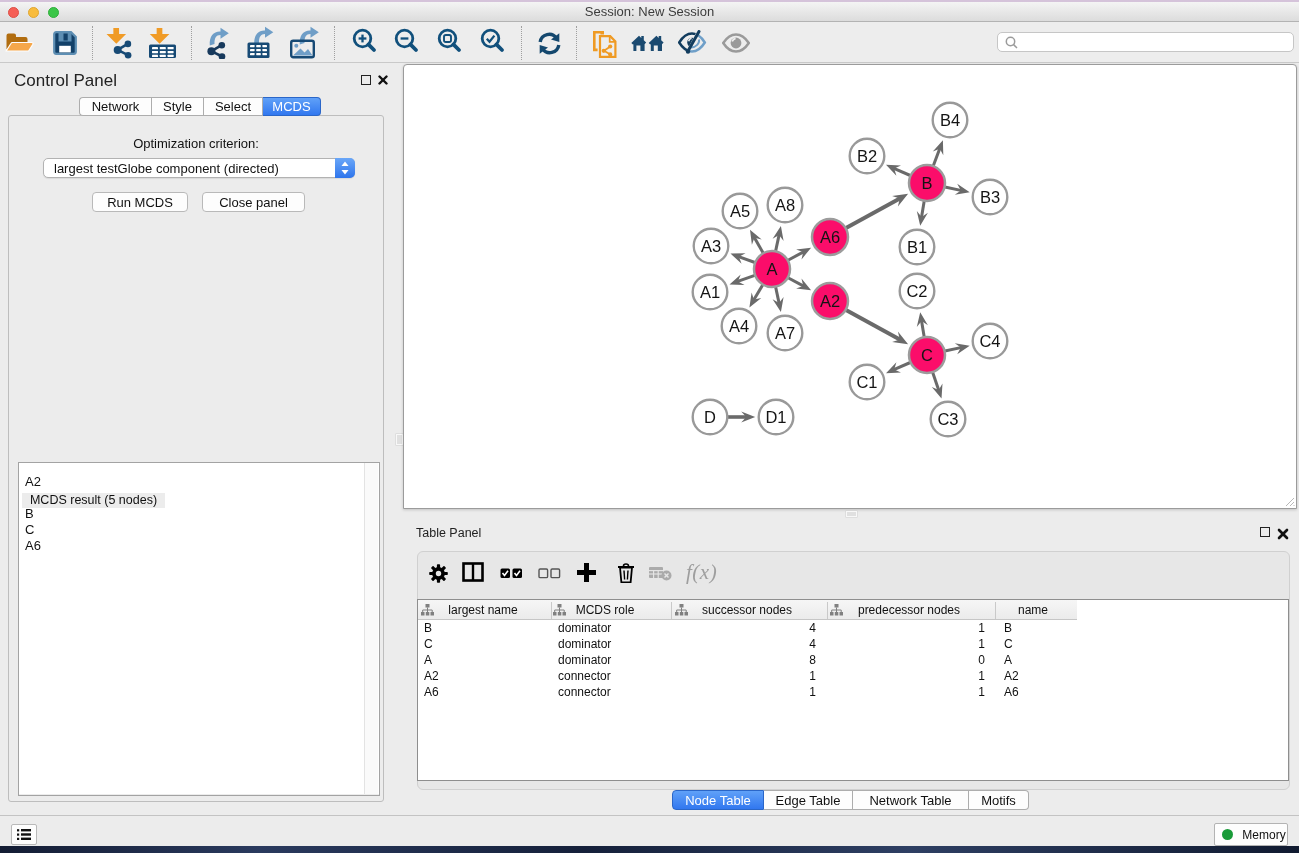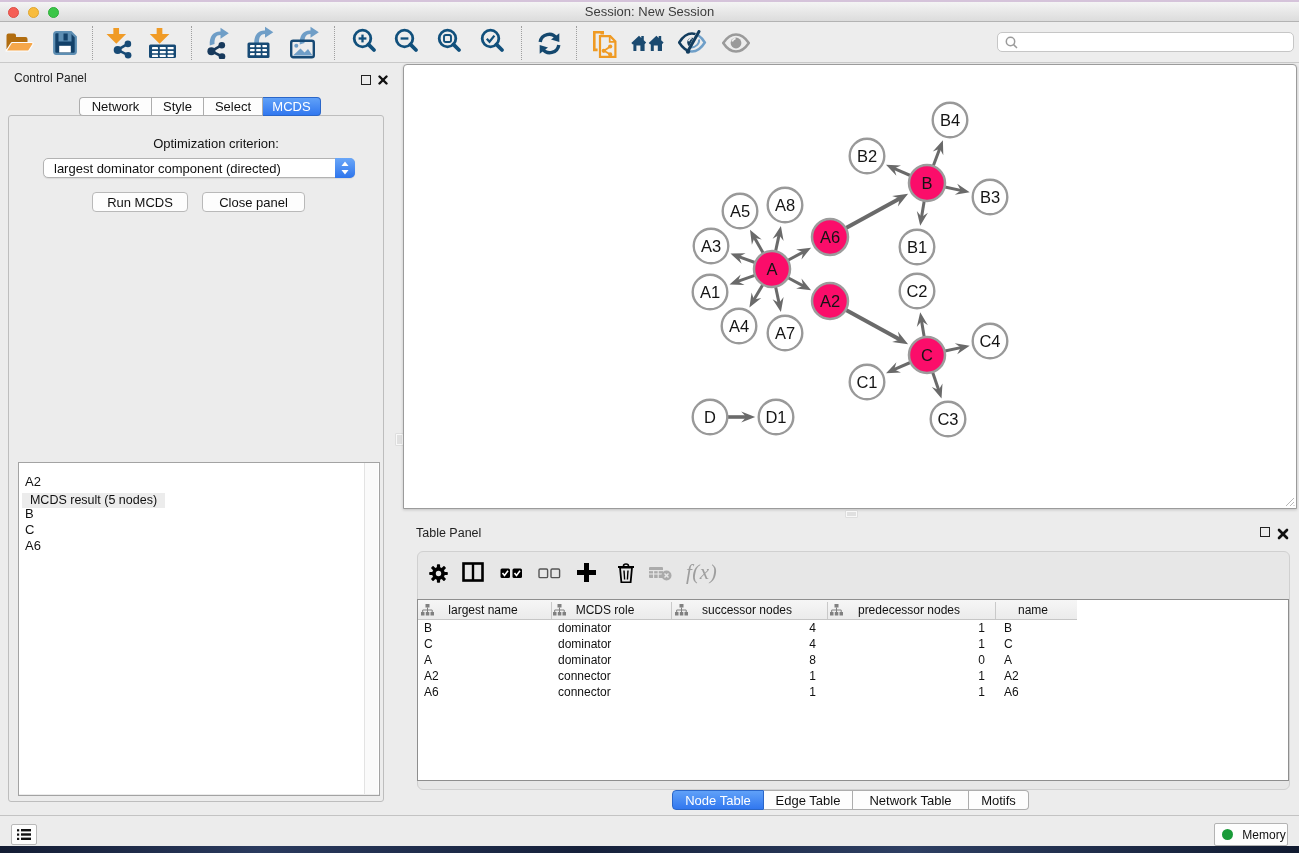--- a/index.html
+++ b/index.html
@@ -164,38 +164,38 @@
 <div class="abs" style="left:997px;top:10px;width:297px;height:20px;background:#fff;border:1px solid #c6c6c6;border-radius:5px;">
   <svg width="16" height="16" style="margin:2px 0 0 6px;">
         <circle cx="6.5" cy="6.5" r="4.2" fill="none" stroke="#9b9b9b" stroke-width="1.5"></circle>
         <line x1="9.6" y1="9.6" x2="13" y2="13" stroke="#9b9b9b" stroke-width="1.5"></line>
       </svg>
 </div>
 
 </div>
 
 <div class="abs" style="left:0;top:63px;width:390px;height:752px;background:#ececec;">
-<div class="abs" style="left:14px;top:8px;font-size:12px;color:#222;">Control Panel</div>
+<div class="abs" style="left:14px;top:8px;font-size:17px;color:#222;">Control Panel</div>
 <div class="abs" style="left:361px;top:12px;width:10px;height:10px;border:1.5px solid #222;"></div>
 <svg class="abs" style="left:378px;top:12px;" width="10" height="10">
       <g stroke="#111" stroke-width="2.4" stroke-linecap="round">
         <line x1="1.5" y1="1.5" x2="8.5" y2="8.5"></line>
         <line x1="8.5" y1="1.5" x2="1.5" y2="8.5"></line>
       </g>
     </svg>
 <div class="abs" style="left:8px;top:52px;width:376px;height:687px;border:1px solid #bdbdbd;border-radius:3px;"></div>
 <div class="abs" style="left:79px;top:34px;height:19px;display:flex;font-size:13px;color:#111;">
   <div style="width:72px;background:#fdfdfd;border:1px solid #adadad;border-right:none;border-radius:4px 0 0 4px;text-align:center;line-height:18px;">Network</div>
   <div style="width:52px;background:#fdfdfd;border:1px solid #adadad;border-right:none;text-align:center;line-height:18px;">Style</div>
   <div style="width:60px;background:#fdfdfd;border:1px solid #adadad;text-align:center;line-height:18px;">Select</div>
   <div style="width:58px;background:linear-gradient(#60a1f8,#3177ef);border:1px solid #2a66c8;border-left:none;border-radius:0 4px 4px 0;text-align:center;line-height:18px;color:#fff;">MCDS</div>
 </div>
-<div class="abs" style="left:0px;top:73px;width:392px;text-align:center;font-size:13px;color:#111;margin-left:20px;">Optimization criterion:</div>
+<div class="abs" style="left:0px;top:73px;width:392px;text-align:center;font-size:13px;color:#111;">Optimization criterion:</div>
 <div class="abs" style="left:43px;top:95px;width:312px;height:20px;background:#fff;border:1px solid #b2b2b2;border-radius:5px;box-shadow:0 1px 1px rgba(0,0,0,0.08);">
-  <div style="position:absolute;left:10px;top:2px;font-size:13px;color:#111;">largest dominator component (directed)</div>
+  <div style="position:absolute;left:10px;top:2px;font-size:13px;color:#111;">largest testGlobe component (directed)</div>
   <div style="position:absolute;right:-1px;top:-1px;width:20px;height:20px;background:linear-gradient(#6aa7f8,#2e75ec);border-radius:0 5px 5px 0;">
     <svg width="20" height="20">
           <path d="M10 3.5 L13.5 8 L6.5 8 Z" fill="#fff"></path>
           <path d="M10 16.5 L13.5 12 L6.5 12 Z" fill="#fff"></path>
         </svg>
   </div>
 </div>
 <div class="abs" style="left:92px;top:129px;width:96px;height:20px;background:#fdfdfd;border:1px solid #b9b9b9;border-radius:4px;text-align:center;font-size:13px;color:#111;line-height:19px;">Run MCDS</div>
 <div class="abs" style="left:202px;top:129px;width:103px;height:20px;background:#fdfdfd;border:1px solid #b9b9b9;border-radius:4px;text-align:center;font-size:13px;color:#111;line-height:19px;">Close panel</div>
 <div class="abs" style="left:18px;top:399px;width:362px;height:334px;border:1px solid #a3a3a3;"></div>

